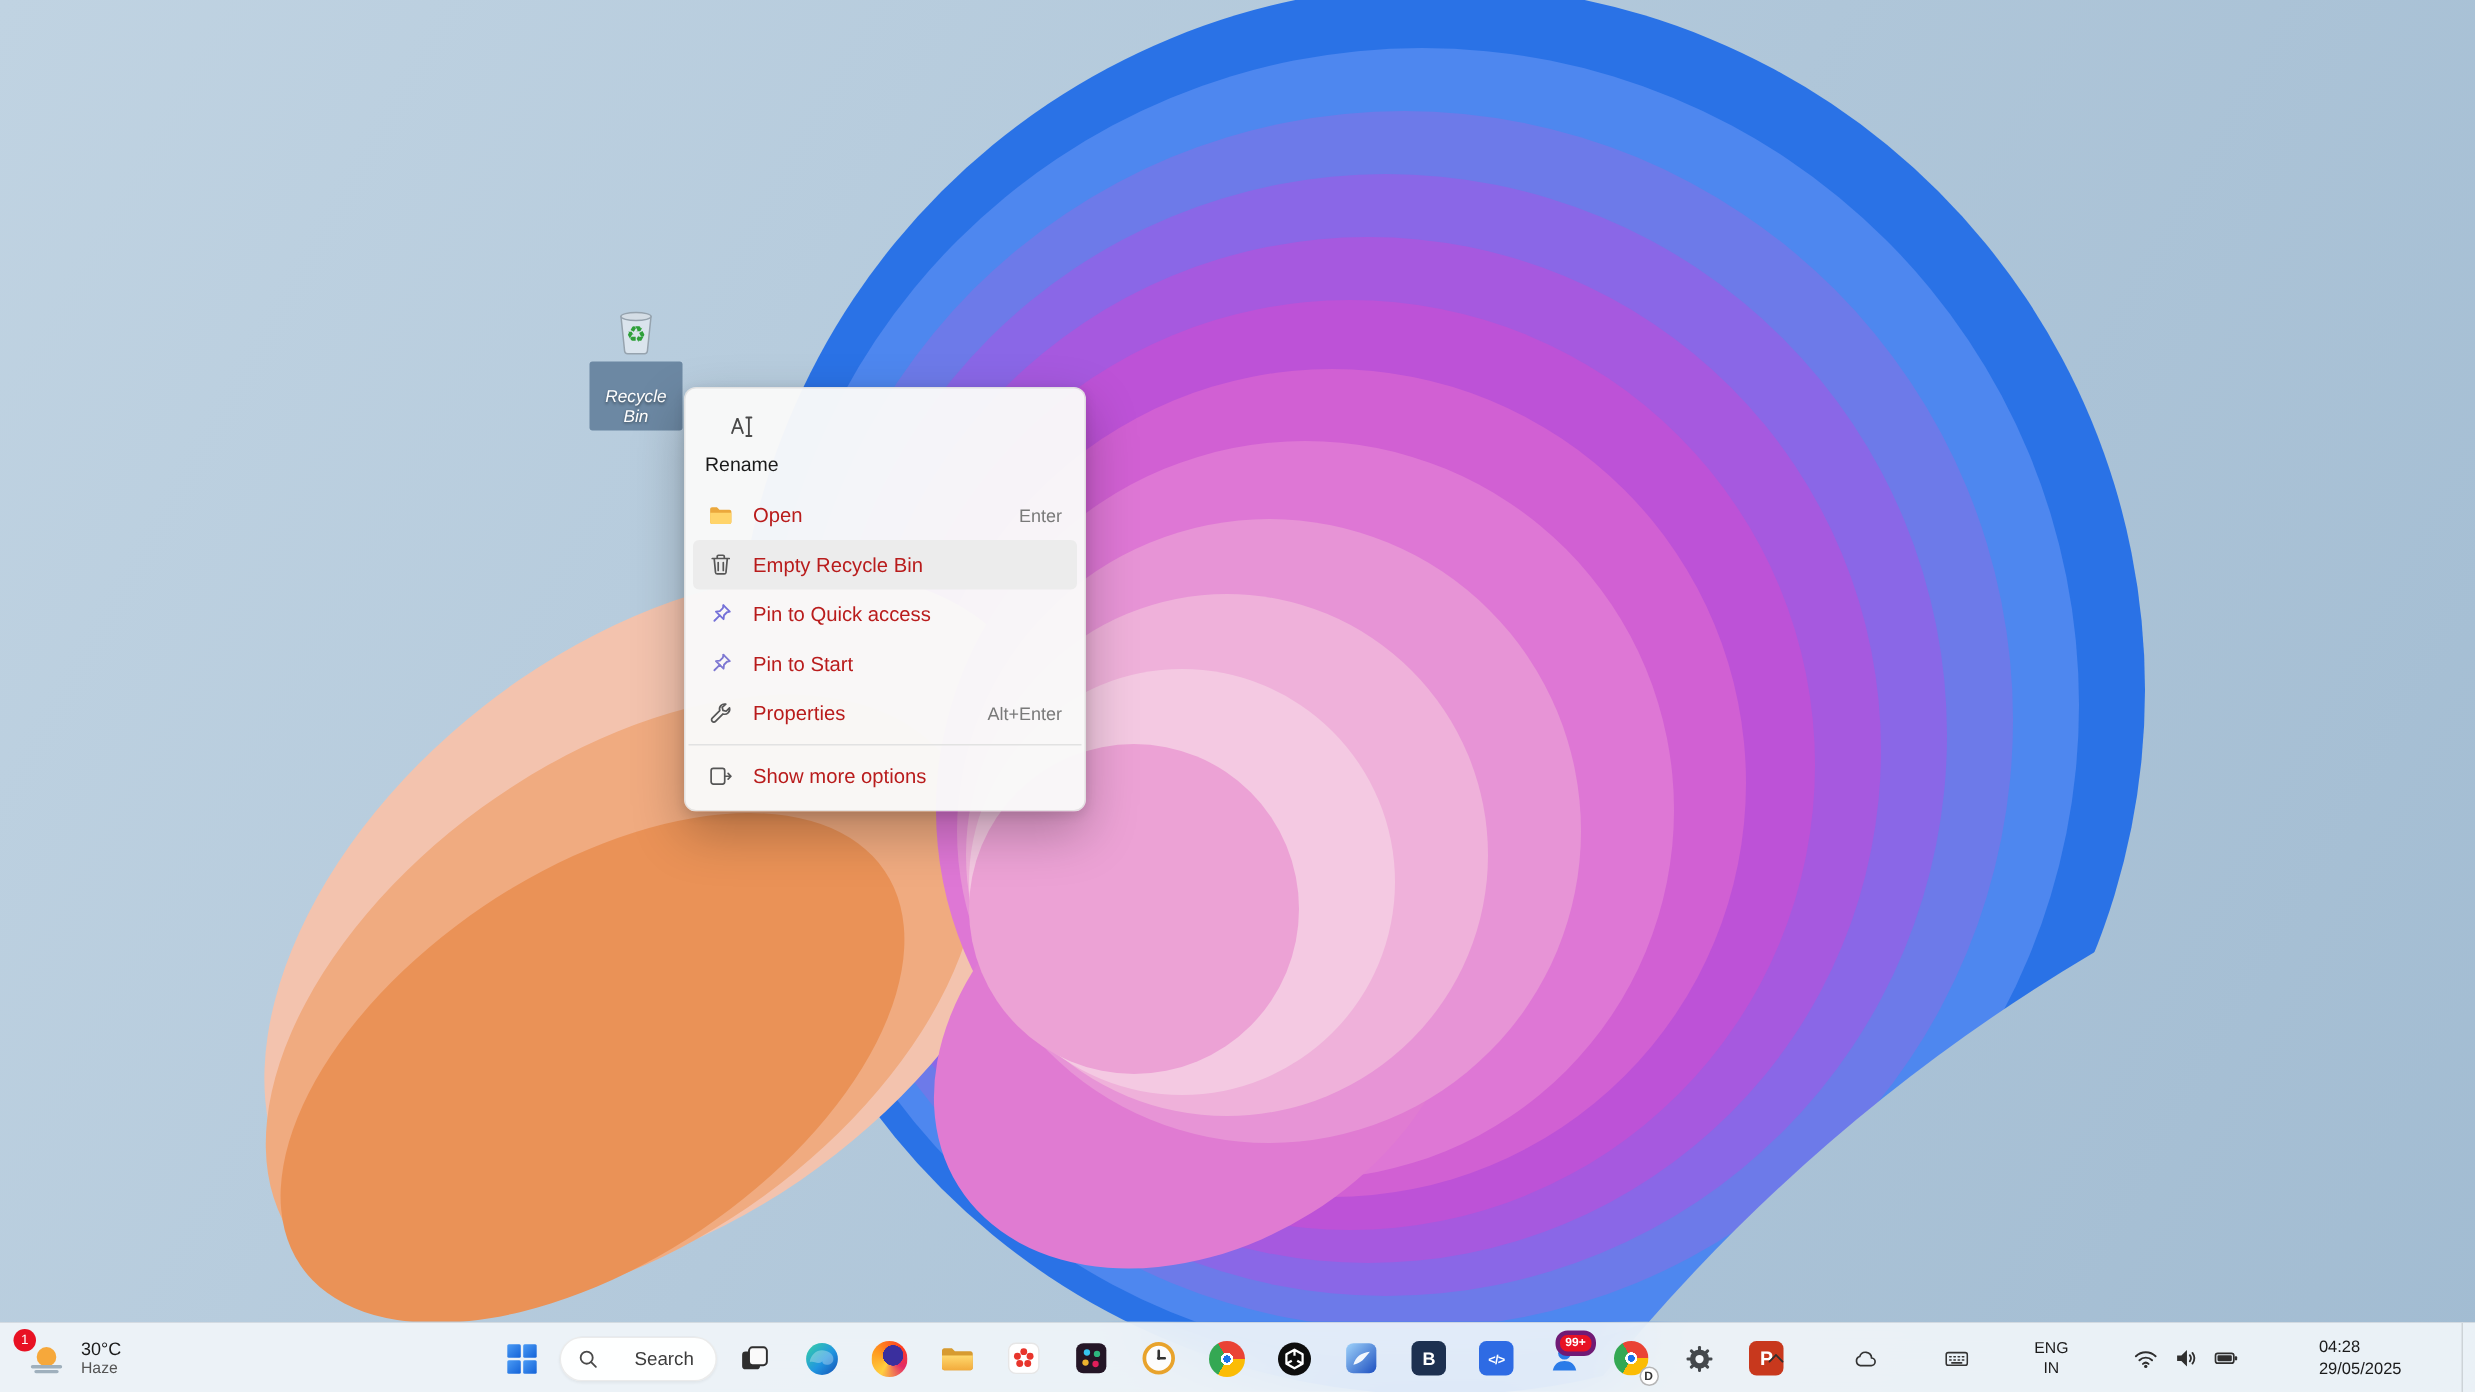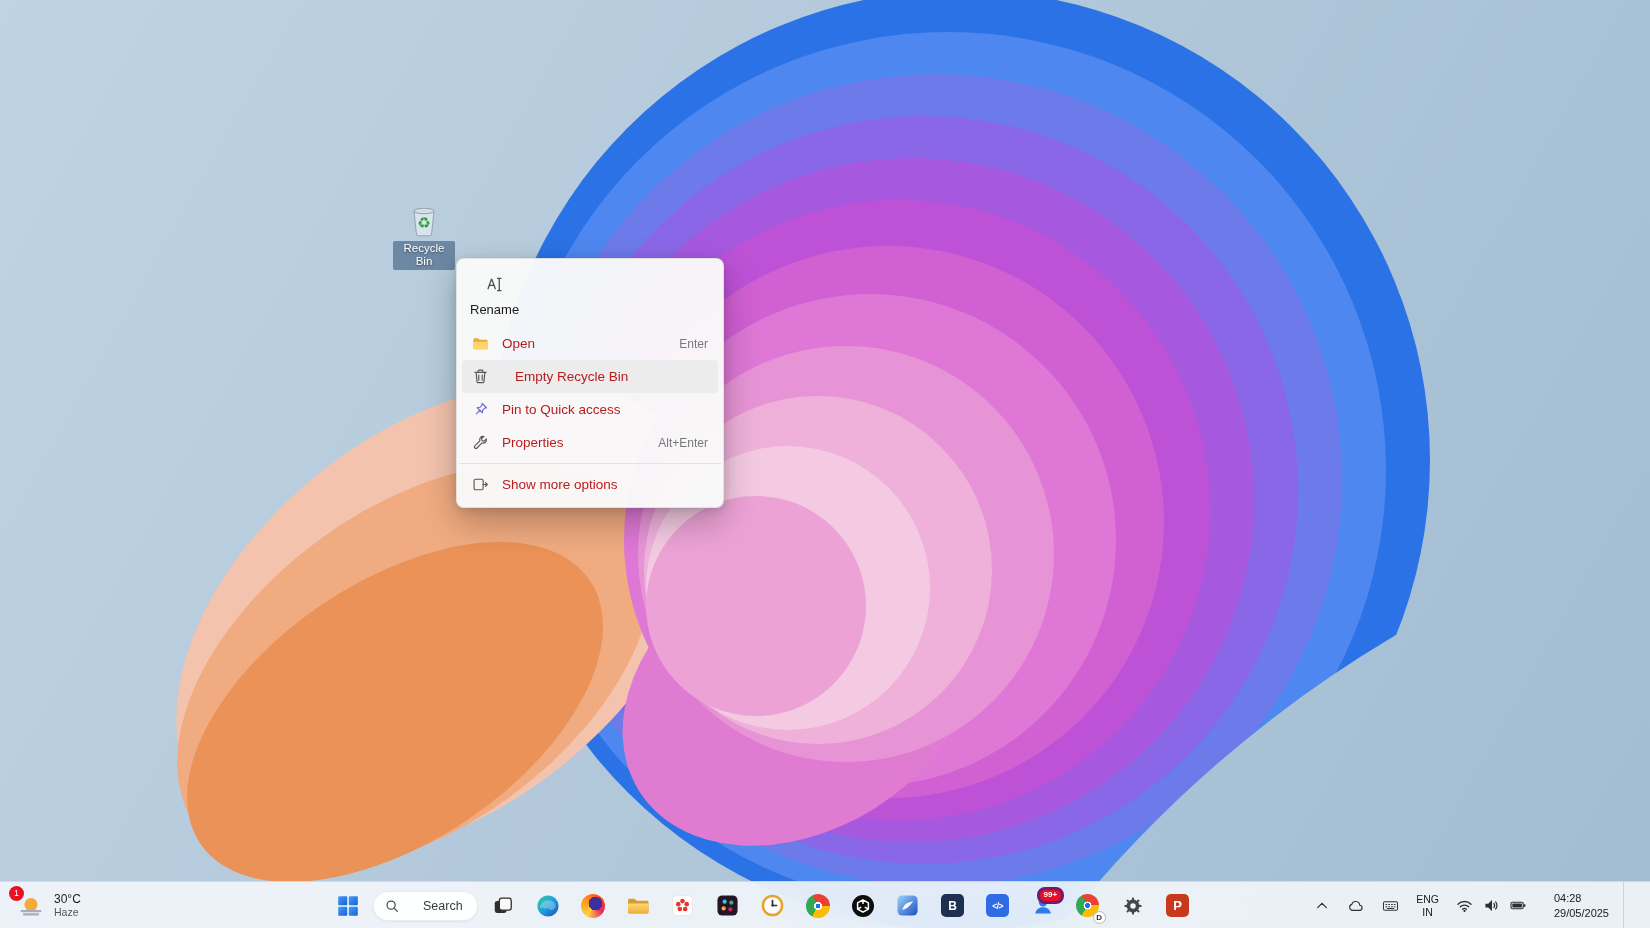--- a/index.html
+++ b/index.html
@@ -11,22 +11,22 @@
   }
   .screen { position:relative; width:1650px; height:928px; }
 
   svg.wallpaper { position:absolute; left:0; top:0; width:1650px; height:928px; display:block; }
 
   
   .desktop-icon { position:absolute; left:392px; top:198px; width:64px; text-align:center; z-index:3; cursor:default; }
   .rb-glyph { width:40px; height:42px; margin:0 auto; }
   .rb-label {
     display:inline-block; margin-top:1px; font-size:11.5px; color:#ffffff;
-    background:rgba(72,103,136,0.68); padding:1px 4px 2px; border-radius:2px;
-    text-shadow:0 1px 2px rgba(0,0,0,0.45); line-height:1.15; max-width:62px;
+    background:rgba(72,103,136,0.68); padding:18px 4px 2px; border-radius:2px;
+    text-shadow:0 1px 2px rgba(0,0,0,0.45); line-height:1.15; max-width:62px;font-style:italic;
   }
 
   
   .context-menu {
     position:absolute; left:456px; top:258px; width:268px; z-index:5;
     background:rgba(249,249,249,0.97);
     border:1px solid rgba(0,0,0,0.09);
     border-radius:8px;
     box-shadow:0 14px 34px rgba(0,0,0,0.26), 0 2px 8px rgba(0,0,0,0.12);
     padding:6px 0 6px;
@@ -34,21 +34,21 @@
   .menu-iconrow { padding:4px 0 0 20px; }
   .icon-btn {
     width:34px; height:30px; border:none; background:transparent; border-radius:4px;
     display:flex; align-items:center; justify-content:center; cursor:pointer; padding:0;
   }
   .rename-caption { font-size:13px; color:#1b1b1b; padding:3px 15px 10px 13px; }
   .menu-item {
     display:flex; align-items:center; height:33px; margin:0 5px; padding:0 10px 0 9px;
     border-radius:4px; cursor:default;
   }
-  .menu-item.highlight { background:#ececec;gap:13px; }
+  .menu-item.highlight { background:#ececec; }
   .mi-icon { width:18px; height:18px; margin-right:13px; display:flex; align-items:center; justify-content:center; flex:0 0 auto; }
   .mi-label { flex:1; font-size:13.5px; color:#b91c1c; white-space:nowrap; }
   .mi-shortcut { font-size:12px; color:#797979; margin-left:10px; }
   .menu-sep { height:1px; background:#e2e2e2; margin:4px 2px; }
 
   
   .taskbar {
     position:absolute; left:0; bottom:0; width:1650px; height:47px; z-index:10;
     background:rgba(242,246,250,0.90);
     border-top:1px solid rgba(125,138,150,0.22);
@@ -94,21 +94,21 @@
   .mini-badge {
     position:absolute; top:1px; right:-1px; background:#e81123; color:#fff; font-size:8px;
     border-radius:8px; padding:1.5px 3.5px; line-height:1; font-weight:bold; border:3px solid #701a75;
   }
   .profile-badge {
     position:absolute; bottom:2px; right:2px; width:13px; height:13px; background:#fff;
     border:1px solid #b5b5b5; border-radius:50%; font-size:8px; color:#333; font-weight:bold;
     display:flex; align-items:center; justify-content:center;
   }
 
-  .tb-right { position:absolute; right:24px; top:0; height:47px; display:flex; align-items:center; }
+  .tb-right { position:absolute; right:6px; top:0; height:47px; display:flex; align-items:center;gap:26px; }
   .tray-btn { height:36px; display:flex; align-items:center; justify-content:center; padding:0 9px; border-radius:4px; cursor:pointer; }
   .tray-group { display:flex; align-items:center; padding:0 4px; }
   .tray-group .tray-btn { padding:0 5px; }
   .lang { text-align:center; font-size:10.5px; color:#1a1a1a; line-height:1.2; padding:0 8px; cursor:pointer; }
   .clock { text-align:left; font-size:11px; color:#1a1a1a; line-height:1.3; margin-left:12px; padding:0 6px; cursor:pointer; }
   .show-desktop { width:3px; height:47px; margin-left:8px; border-left:1px solid rgba(0,0,0,0.12); }
 </style>
 </head>
 <body>
 
@@ -192,20 +192,30 @@
       <span class="mi-icon">
         <svg viewBox="0 0 18 18" width="17" height="17" fill="none" stroke="#7571d8" stroke-width="1.3" stroke-linecap="round" stroke-linejoin="round">
           <path d="M10.8 2.6l4.6 4.6-2 .4-2.1 2.1-.3 2.8-2.7-2.7-3.8 3.8"></path>
           <path d="M8.3 9.8L5.6 7.1l2.8-.3 2.1-2.1.4-2"></path>
         </svg>
       </span>
       <span class="mi-label">Pin to Quick access</span>
       <span class="mi-shortcut"></span>
     </div>
 
+    <div class="menu-item">
+      <span class="mi-icon">
+        <svg viewBox="0 0 18 18" width="17" height="17" fill="none" stroke="#7e78d2" stroke-width="1.3" stroke-linecap="round" stroke-linejoin="round">
+          <path d="M10.8 2.6l4.6 4.6-2 .4-2.1 2.1-.3 2.8-2.7-2.7-3.8 3.8"></path>
+          <path d="M8.3 9.8L5.6 7.1l2.8-.3 2.1-2.1.4-2"></path>
+        </svg>
+      </span>
+      <span class="mi-label">Pin to Start</span>
+      <span class="mi-shortcut"></span>
+    </div>
 
     <div class="menu-item">
       <span class="mi-icon">
         <svg viewBox="0 0 18 18" width="17" height="17" fill="none" stroke="#565656" stroke-width="1.2" stroke-linejoin="round">
           <path d="M12.6 2.6a3.6 3.6 0 0 0-4.3 4.6L3 12.5a1.6 1.6 0 0 0 2.3 2.3l5.3-5.3a3.6 3.6 0 0 0 4.6-4.3l-2.4 2.4-2.2-.6-.6-2.2z"></path>
         </svg>
       </span>
       <span class="mi-label">Properties</span>
       <span class="mi-shortcut">Alt+Enter</span>
     </div>

